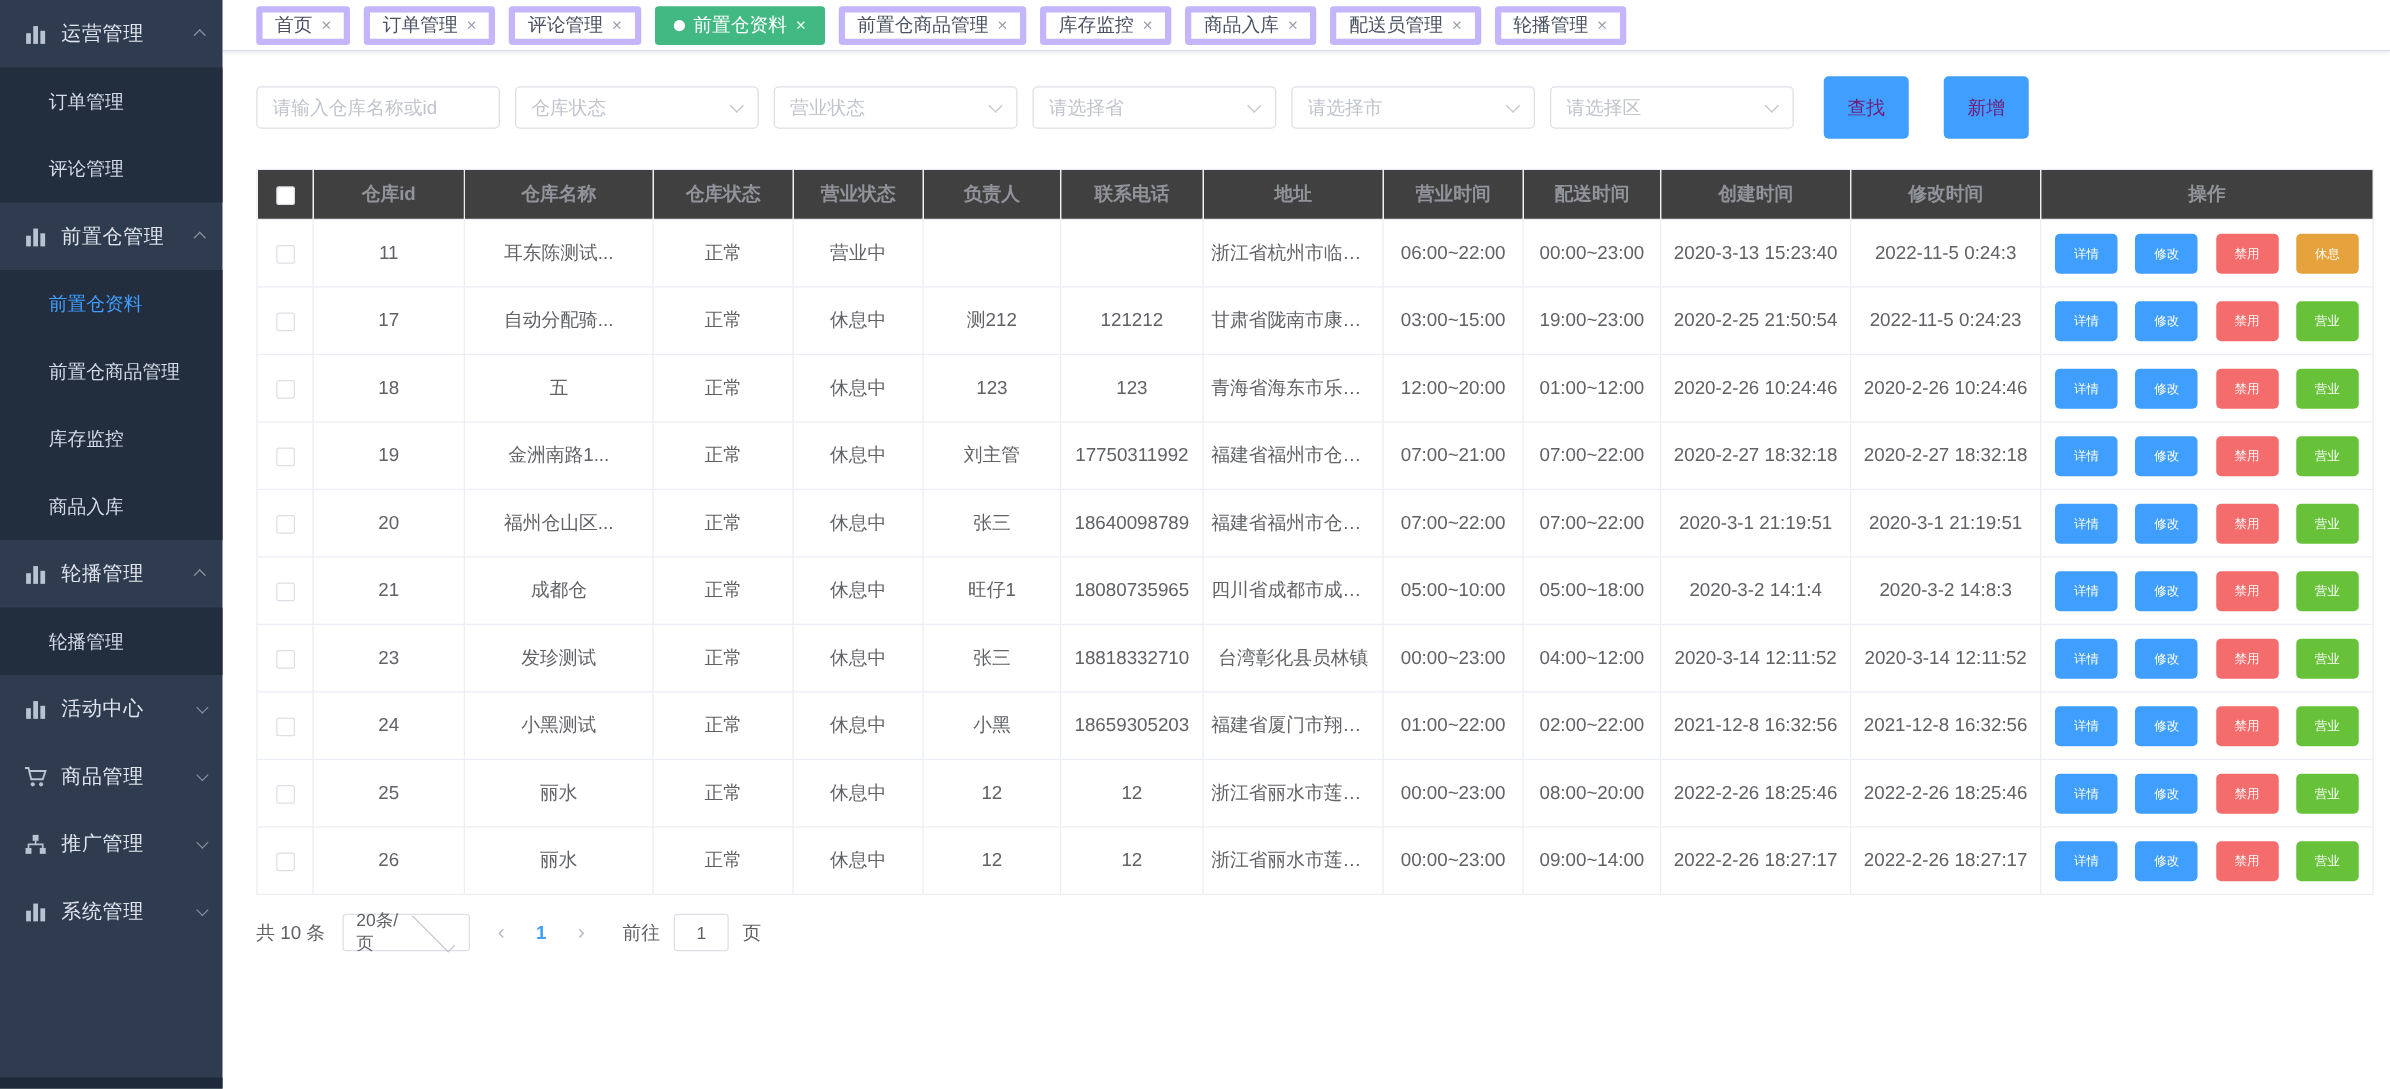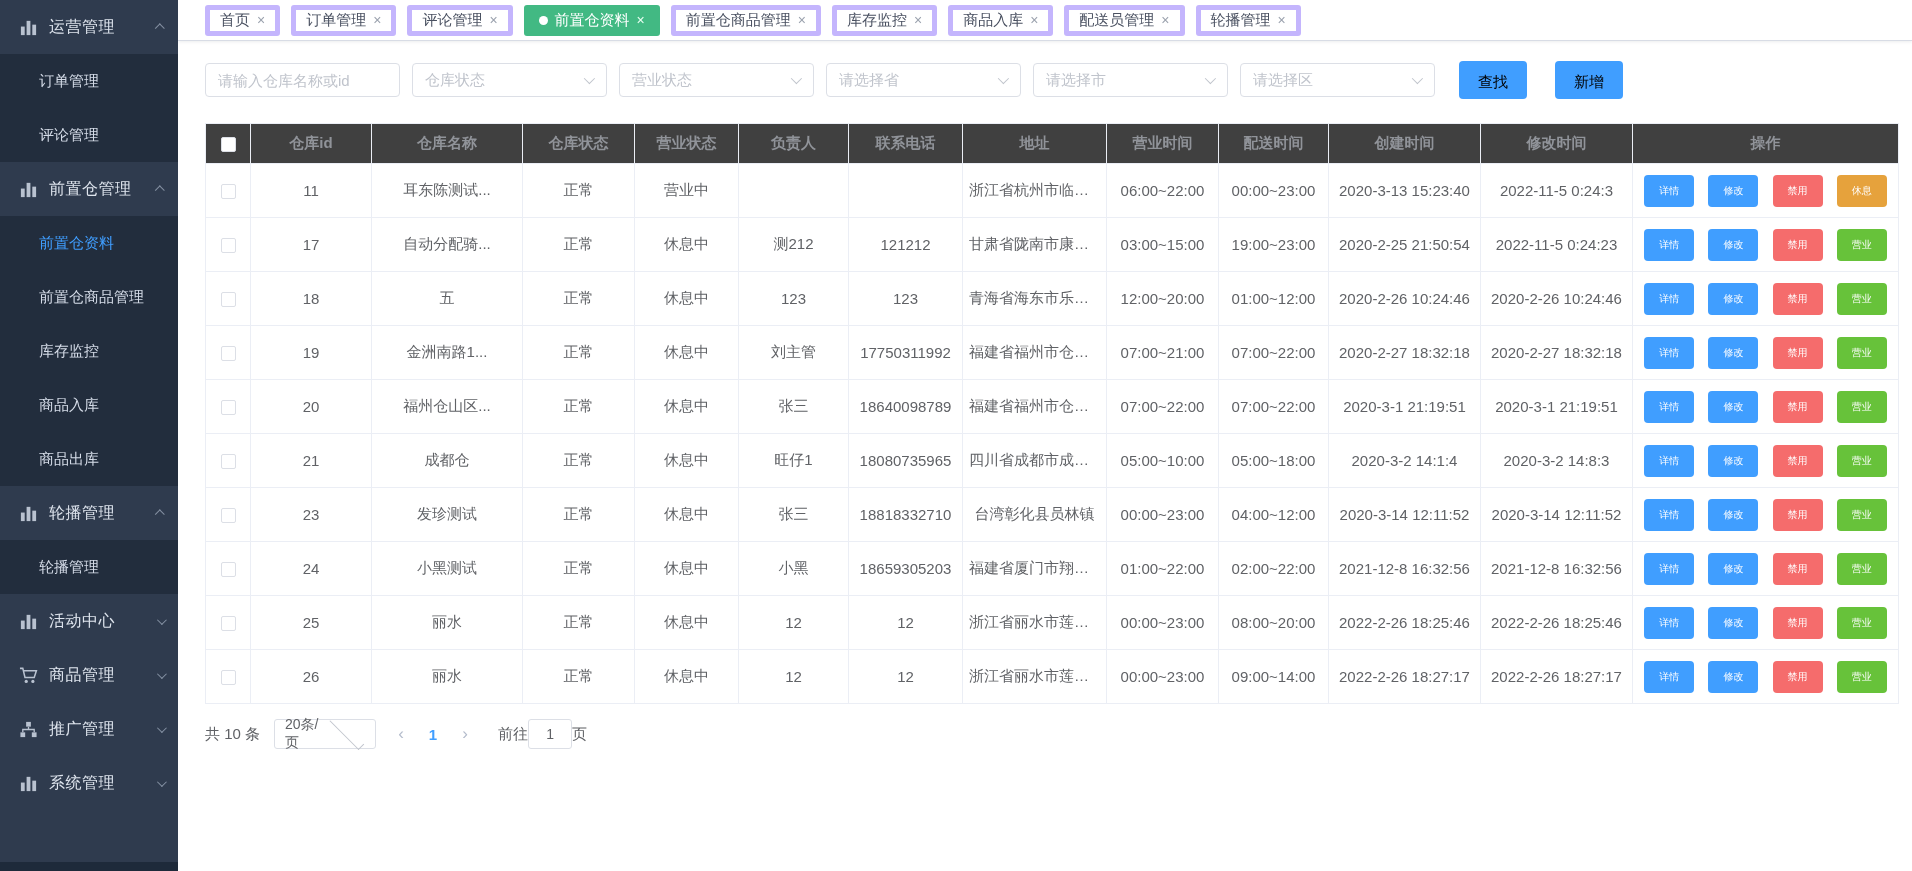--- a/index.html
+++ b/index.html
@@ -30,21 +30,21 @@
   .tab.active { background:#42b983; border-color:#42b983; color:#fff; }
   .tab.active .tab-close { color:#eafff3; }
 
   
   .filters { display:flex; align-items:center; gap:12px; padding:20px 0 0 27px; }
   .control { width:195px; height:34px; border:1px solid #dcdfe6; border-radius:4px; background:#fff; font-size:15px; color:#c0c4cc; display:flex; align-items:center; padding:0 12px; position:relative; }
   input.control { font-family:inherit; outline:none; display:block; }
   input.control::placeholder { color:#c0c4cc; }
   .select .sel-label { flex:1; overflow:hidden; white-space:nowrap; }
   .sel-chev { width:8px; height:8px; border-right:1.5px solid #c0c4cc; border-bottom:1.5px solid #c0c4cc; transform:rotate(45deg) translateY(-2px); margin-right:2px; }
-  .btn { height:38px; border:none; border-radius:4px; background:#409eff; color:#000000; font-size:15px; padding:12px 19px; cursor:pointer; font-family:inherit; }
+  .btn { height:50px; border:none; border-radius:4px; background:#409eff; color:#701a75; font-size:15px; padding:12px 19px; cursor:pointer; font-family:inherit; }
   .btn-find { margin-left:12px; }
   .btn-add { margin-left:16px; }
 
   
   .table-wrap { margin:24px 13px 0 27px; }
   table { width:100%; border-collapse:collapse; table-layout:fixed; }
   th, td { border:1px solid #ebeef5; text-align:center; font-size:15px; padding:0 6px; overflow:hidden; white-space:nowrap; text-overflow:ellipsis; }
   th { height:40px; color:#909399; font-weight:bold; background:#404040; }
   td { height:54px; color:#606266; background:#fff; }
   .checkbox { display:inline-block; width:15px; height:15px; border:1px solid #dcdfe6; border-radius:2px; background:#fff; vertical-align:middle; cursor:pointer; }
@@ -56,21 +56,21 @@
 
   
   .pagination { display:flex; align-items:center; padding:15px 0 0 27px; font-size:15px; color:#606266; }
   .pg-total { margin-right:14px;text-align:center; }
   .pg-size { width:102px; height:30px; border:1px solid #dcdfe6; border-radius:3px; display:flex; align-items:center; padding:0 8px 0 10px; font-size:14px; color:#606266; cursor:pointer; margin-right:8px; }
   .pg-size span { flex:1; }
   .pg-arrow { width:34px; text-align:center; color:#b4bccc; font-size:17px; cursor:pointer; }
   .pg-arrow.prev::before { content:'‹'; }
   .pg-arrow.next::before { content:'›'; }
   .pg-page { width:30px; text-align:center; color:#409eff; font-weight:bold; cursor:pointer; }
-  .pg-goto { margin-left:16px; display:flex; align-items:center; gap:0; }
+  .pg-goto { margin-left:16px; display:flex; align-items:center; gap:11px; }
   .pg-input { width:44px; height:30px; border:1px solid #dcdfe6; border-radius:3px; text-align:center; font-size:14px; color:#606266; font-family:inherit; outline:none; }
 
   
   .toast { position:absolute; right:16px; bottom:4px; width:312px; background:#fff; border:1px solid #ebeef5; border-radius:8px; box-shadow:0 2px 12px rgba(0,0,0,.12); padding:15px 18px 16px 18px; z-index:10; }
   .toast-title { font-size:17px; font-weight:bold; color:#303133; }
   .toast-msg { font-size:14px; color:#606266; margin-top:9px; }
   .toast-close { position:absolute; top:12px; right:14px; color:#909399; font-size:17px; cursor:pointer; line-height:1; }
   .toast-close::before { content:'×'; }
 </style>
 </head>
@@ -128,23 +128,20 @@
           </div>
 
           <div class="sub-item">
             <span>库存监控</span>
           </div>
 
           <div class="sub-item">
             <span>商品入库</span>
           </div>
 
-          <div class="sub-item">
-            <span>商品出库</span>
-          </div>
 
       </div>
     </div>
 
 
     <div class="group">
       <div class="group-head open">
         <span class="icon">
           <svg width="19" height="19" viewBox="0 0 20 20">
             <rect x="2" y="9" width="4" height="9" fill="#b9c2d0"></rect>

